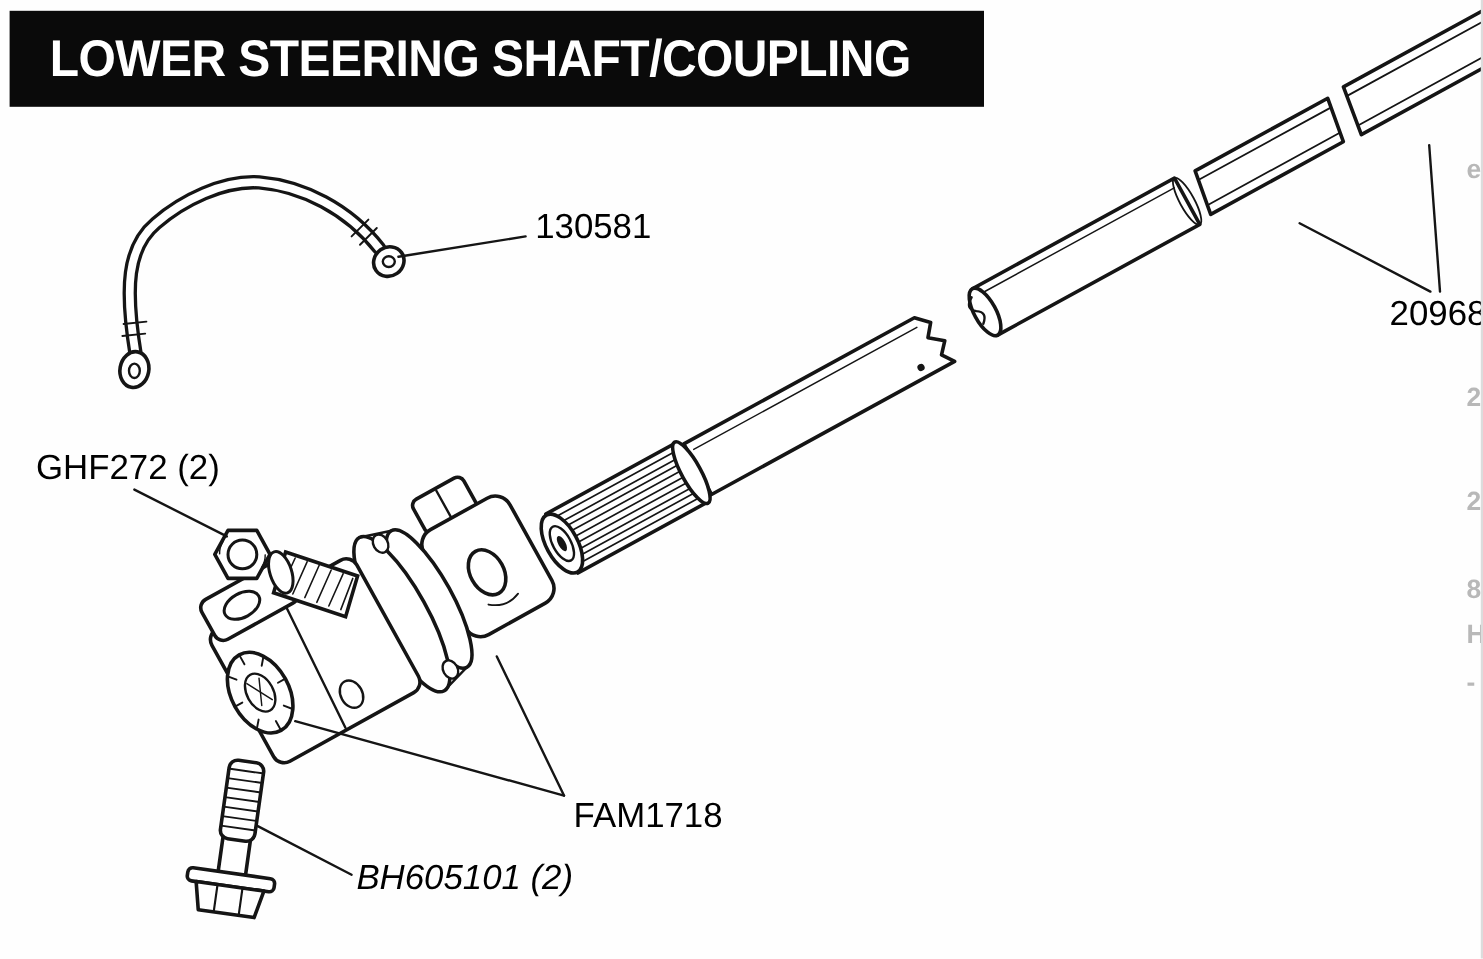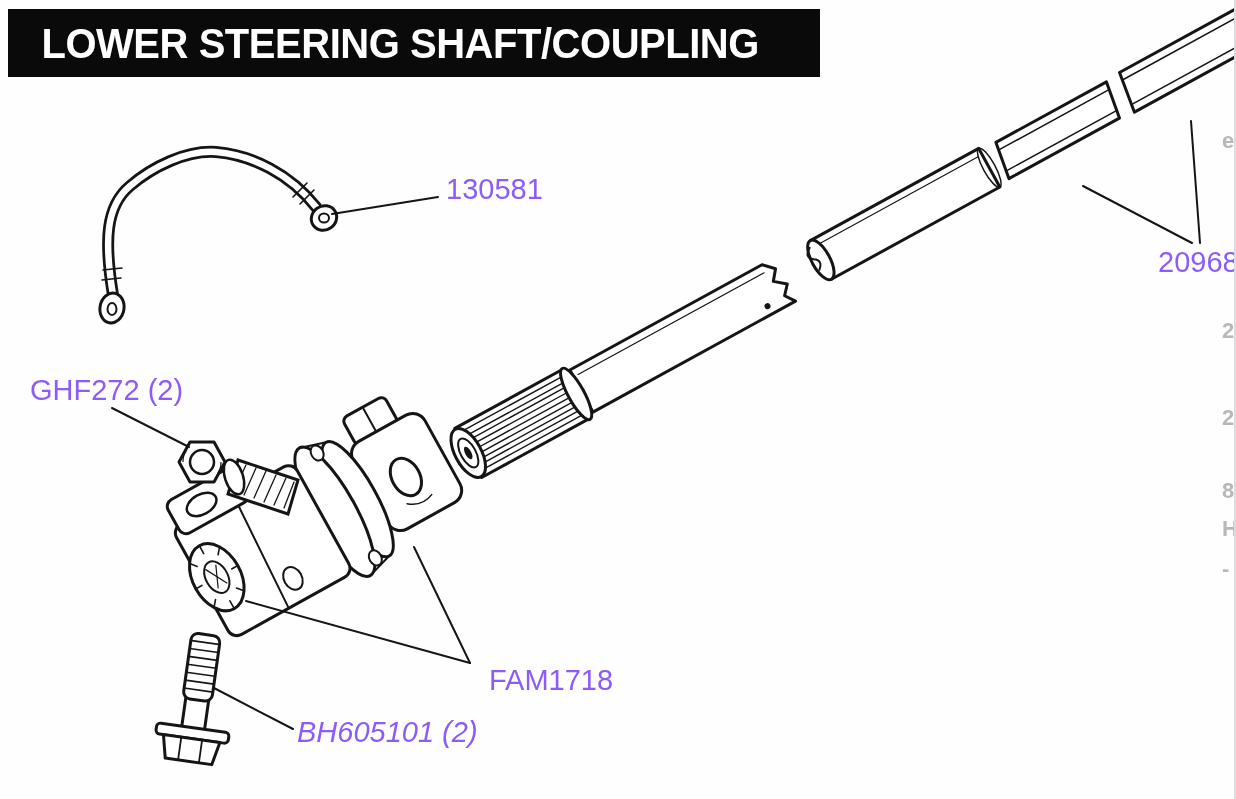--- a/index.html
+++ b/index.html
@@ -5,36 +5,36 @@
   html,body{margin:0;padding:0;background:#ffffff;}
   .page{
     position:relative;
     width:1236px;height:799px;
     background:#fefefe;
     overflow:hidden;
     font-family:"Liberation Sans", sans-serif;
     color:#1a1a1a;
   }
   .title-bar{
-    position:absolute;left:8px;top:9px;width:812px;height:68px;
+    position:absolute;left:8px;top:9px;width:812px;height:80px;
     background:#0a0a0a;display:flex;align-items:center;
   }
   .title-bar .title-text{
     color:#ffffff;font-weight:bold;font-size:43px;letter-spacing:-0.5px;
     padding-left:36px;white-space:nowrap;
     transform:scaleX(0.93);transform-origin:left center;
   }
   .part-label{
-    position:absolute;font-size:29px;color:#8b5cf6;white-space:nowrap;
+    position:absolute;font-size:29px;color:#000000;white-space:nowrap;
     letter-spacing:0px;
   }
   .lbl-130581{left:446px;top:173px;}
   .lbl-20968{left:1158px;top:246px;}
   .lbl-ghf272{left:30px;top:374px;}
-  .lbl-fam1718{left:478px;top:664px;margin-left:11px;}
+  .lbl-fam1718{left:478px;top:664px;}
   .lbl-bh605101{left:297px;top:716px;font-style:italic;}
   .edge-artifact{
     position:absolute;left:1222px;color:#b8b8b8;font-size:22px;font-weight:bold;
     white-space:nowrap;
   }
   .ea-0{top:128px;}
   .ea-1{top:318px;}
   .ea-2{top:405px;}
   .ea-3{top:478px;}
   .ea-4{top:516px;}

